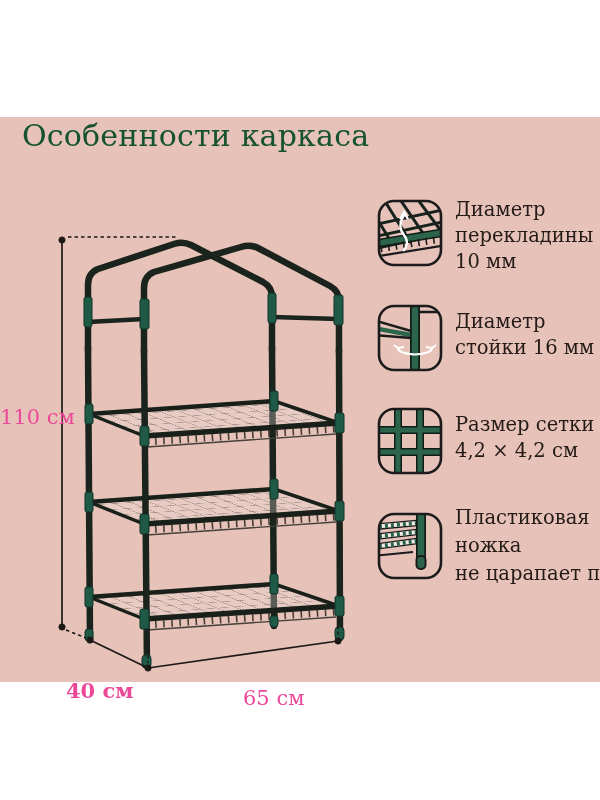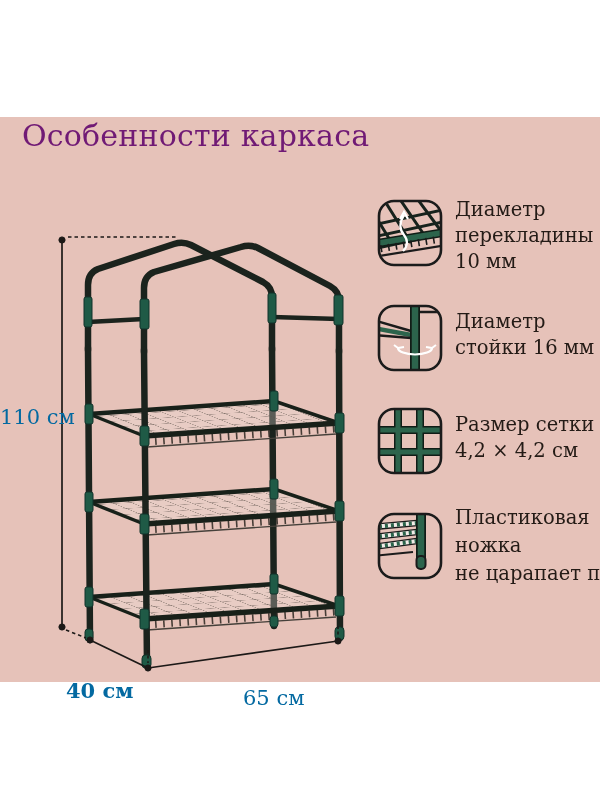--- a/index.html
+++ b/index.html
@@ -7,25 +7,25 @@
     width:600px;height:800px;position:relative;overflow:hidden;
     background:#ffffff;
     font-family:"DejaVu Serif", serif;
   }
   .panel{
     position:absolute;left:0;top:117px;width:600px;height:565px;
     background:#e6c2b9;
   }
   .title{
     position:absolute;left:22px;top:119px;width:400px;
-    font-size:30px;line-height:34px;color:#701a75;letter-spacing:.2px;
+    font-size:30px;line-height:34px;color:#14532d;letter-spacing:.2px;
   }
   .rack-svg{position:absolute;left:0;top:117px;width:600px;height:565px;}
   .dim-label{
-    position:absolute;font-size:21px;color:#0369a1;text-align:center;
+    position:absolute;font-size:21px;color:#ec4899;text-align:center;
     line-height:22px;white-space:nowrap;
   }
   #dim-height{left:0;top:406px;width:58px;}
   #dim-depth{left:66px;top:680px;width:58px;font-weight:bold;}
   #dim-width{left:243px;top:655px;width:60px;margin-top:32px;}
   .f-icon{position:absolute;left:377px;width:66px;height:68px;}
   #icon-1{top:199px;} #icon-2{top:304px;} #icon-3{top:407px;} #icon-4{top:512px;}
   .f-text{
     position:absolute;left:455px;width:150px;
     font-size:19.5px;line-height:26px;color:#241b16;white-space:nowrap;

